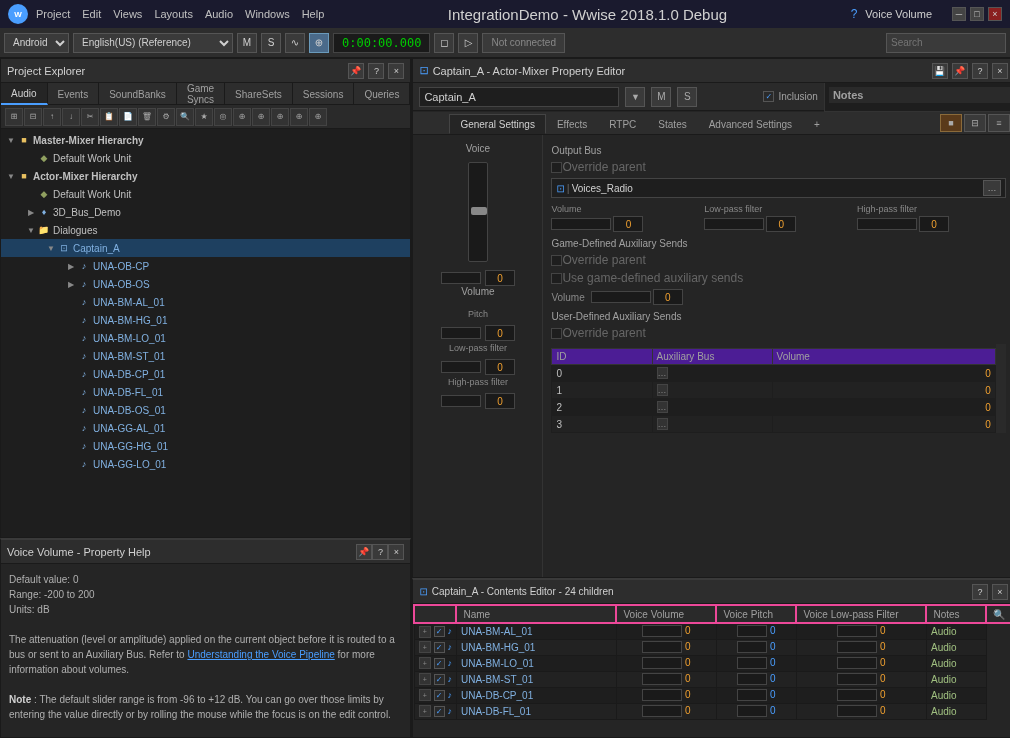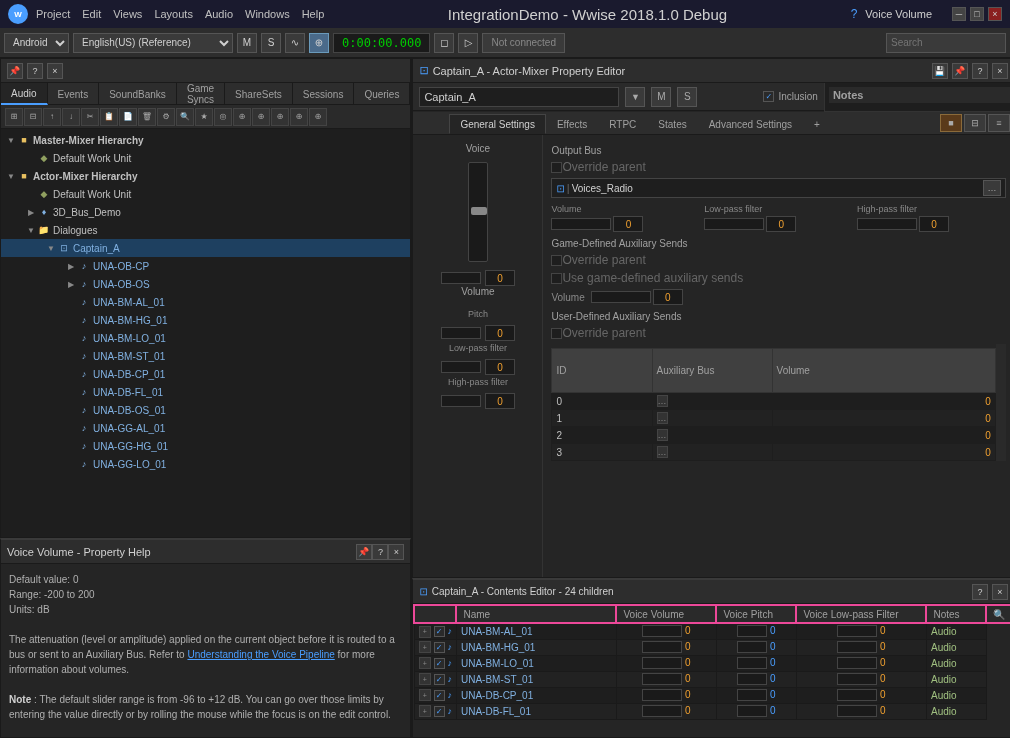--- a/index.html
+++ b/index.html
@@ -500,23 +500,23 @@
       align-items: center;
       gap: 2px;
     }
     .aux-table {
       width: 100%;
       border-collapse: collapse;
       font-size: 10px;
       margin-top: 4px;
     }
     .aux-table th {
-      background: #404040;
+      background: #4c1d95;
       color: #a0a0a0;
-      padding: 16px 4px;
+      padding: 2px 4px;
       text-align: left;
       border: 1px solid #333;
       font-weight: normal;
     }
     .aux-table td {
       padding: 2px 4px;
       border: 1px solid #1e1e1e;
       color: #c0c0c0;
     }
     .aux-table tr:nth-child(even) td {
@@ -678,20 +678,21 @@
   <div style="flex:1;"></div>
   <input class="toolbar-search" type="text" placeholder="Search" style="">
 </div>
 
 <div class="main-layout">
 
   <div class="left-panel">
 
     <div class="panel" style="flex:1;display:flex;flex-direction:column;">
       <div class="panel-header">
+        <span style="flex:1;font-size:11px;color:#d0d0d0;">Project Explorer</span>
         <div class="panel-icon-btn">📌</div>
         <div class="panel-icon-btn">?</div>
         <div class="panel-icon-btn">×</div>
       </div>
 
       <div class="tabs">
         <div class="tab active">Audio</div>
         <div class="tab">Events</div>
         <div class="tab">SoundBanks</div>
         <div class="tab">Game Syncs</div>

